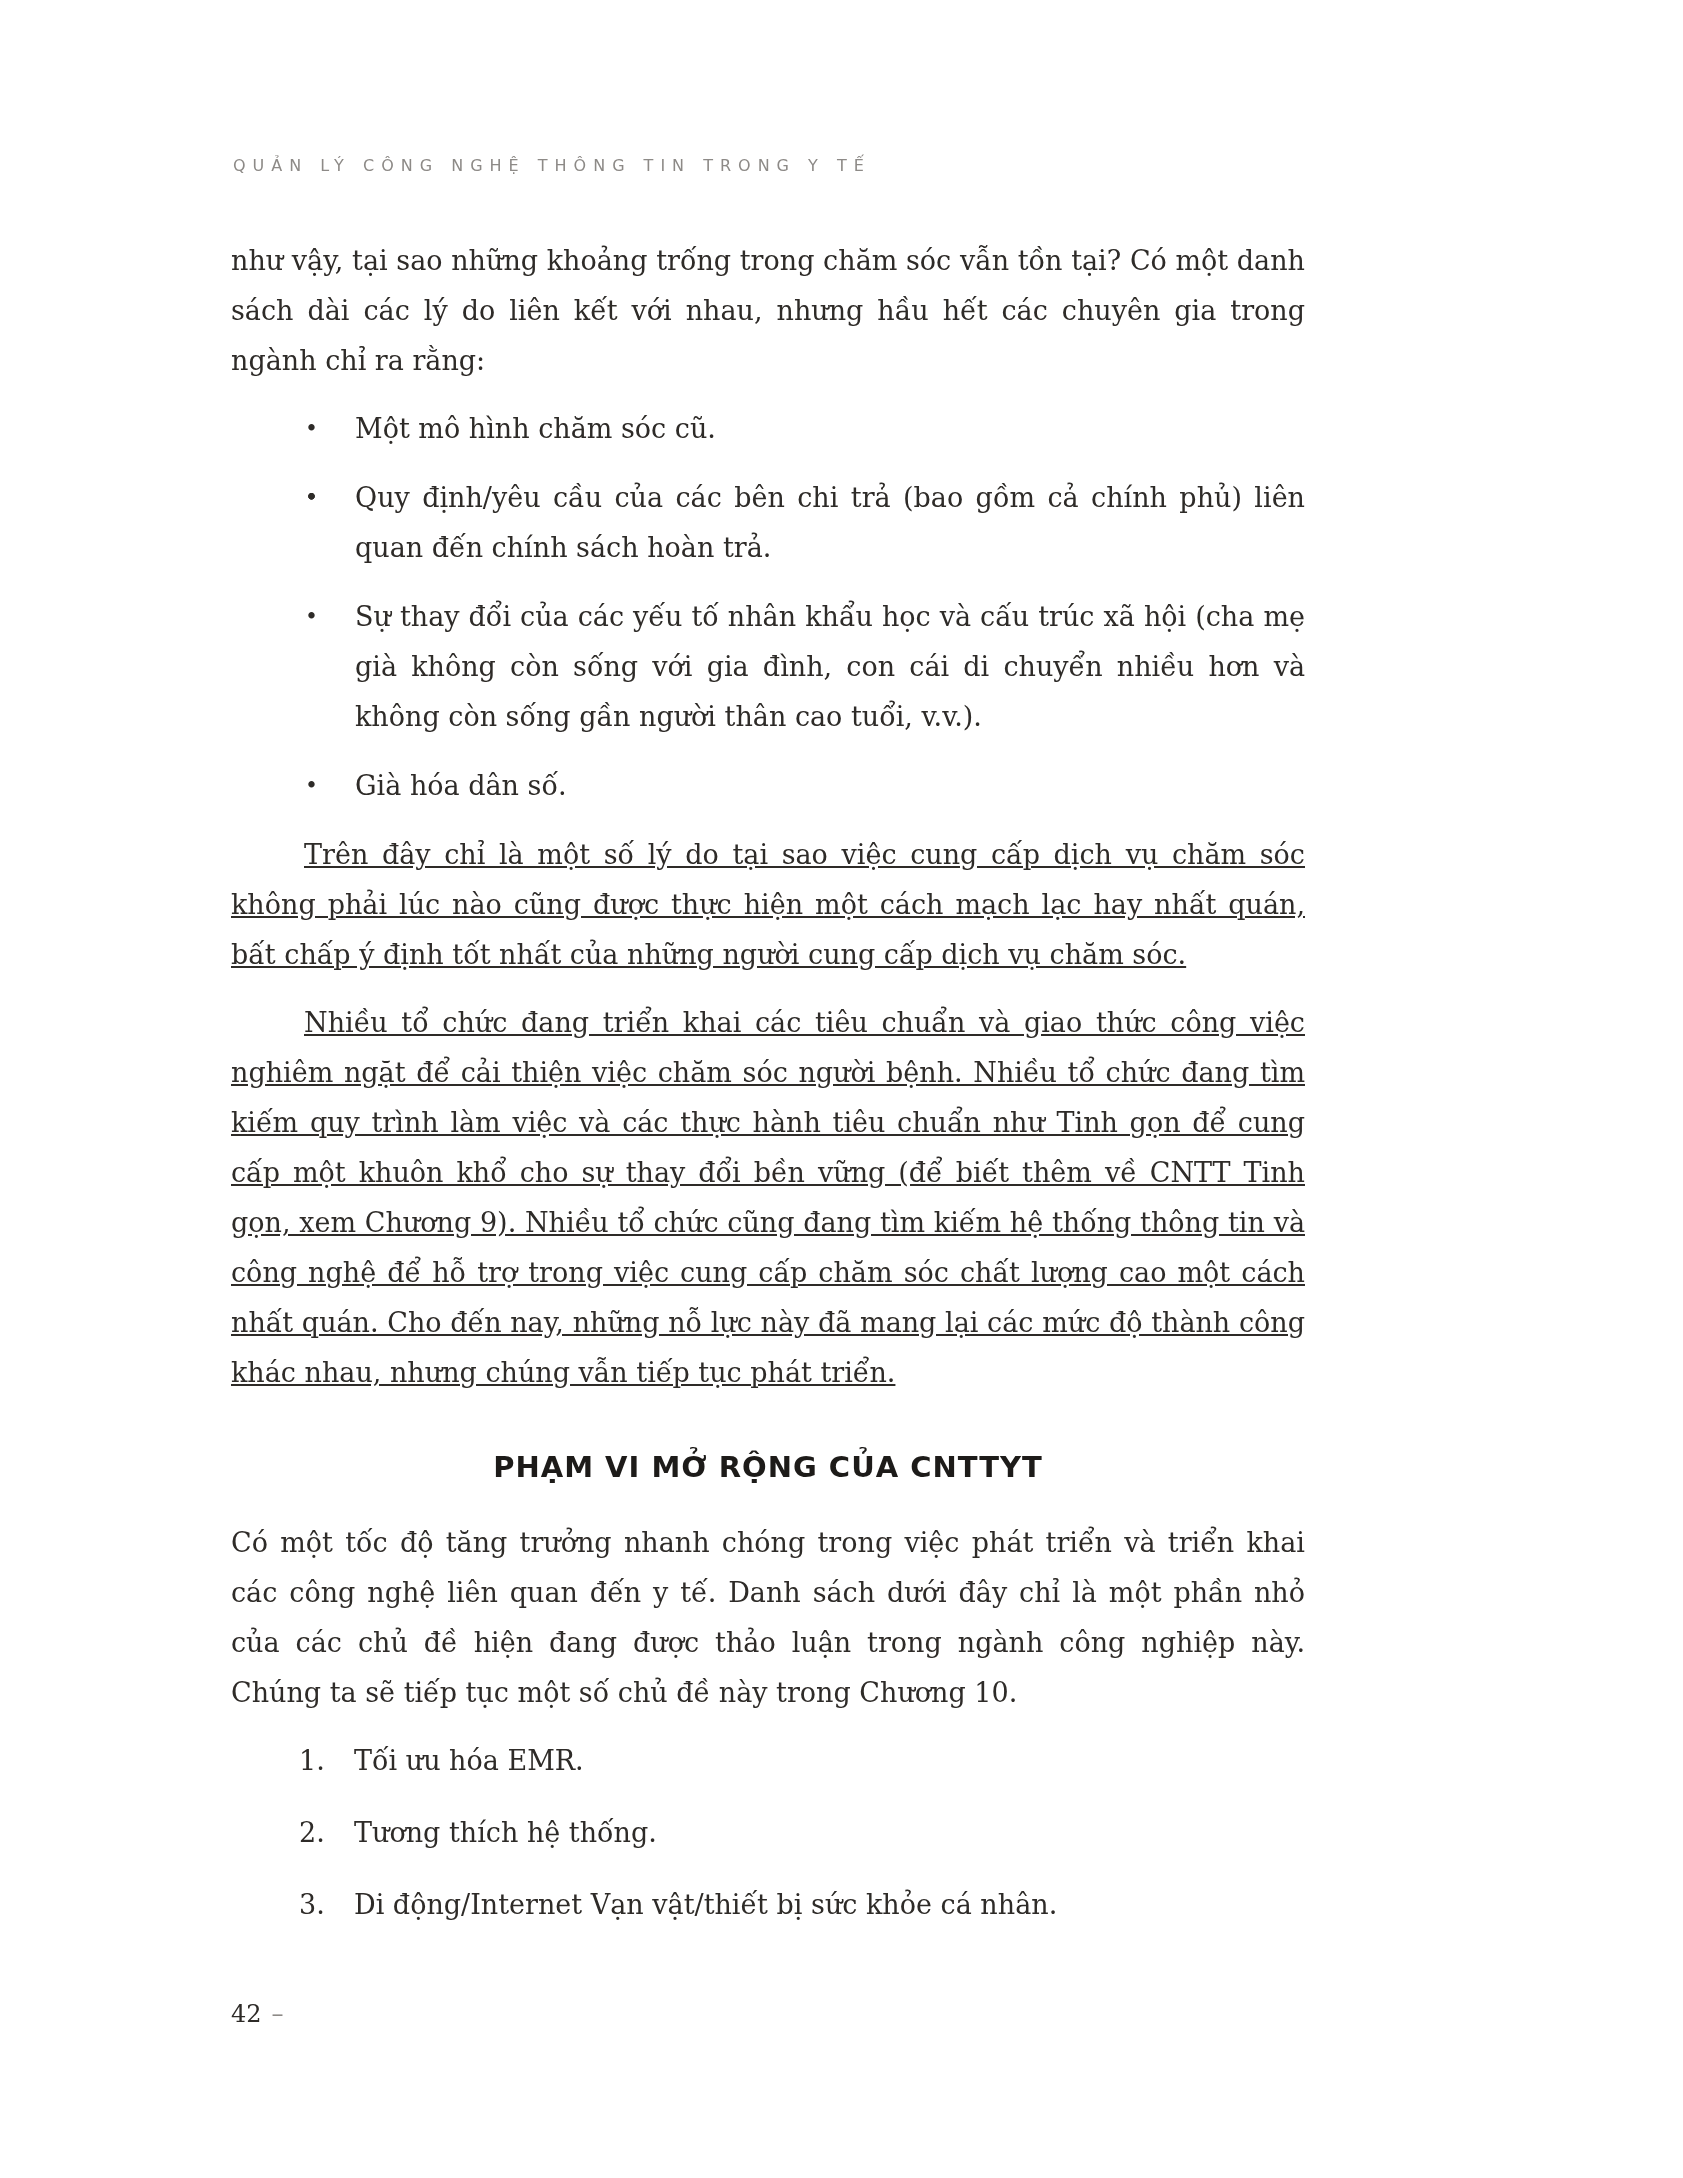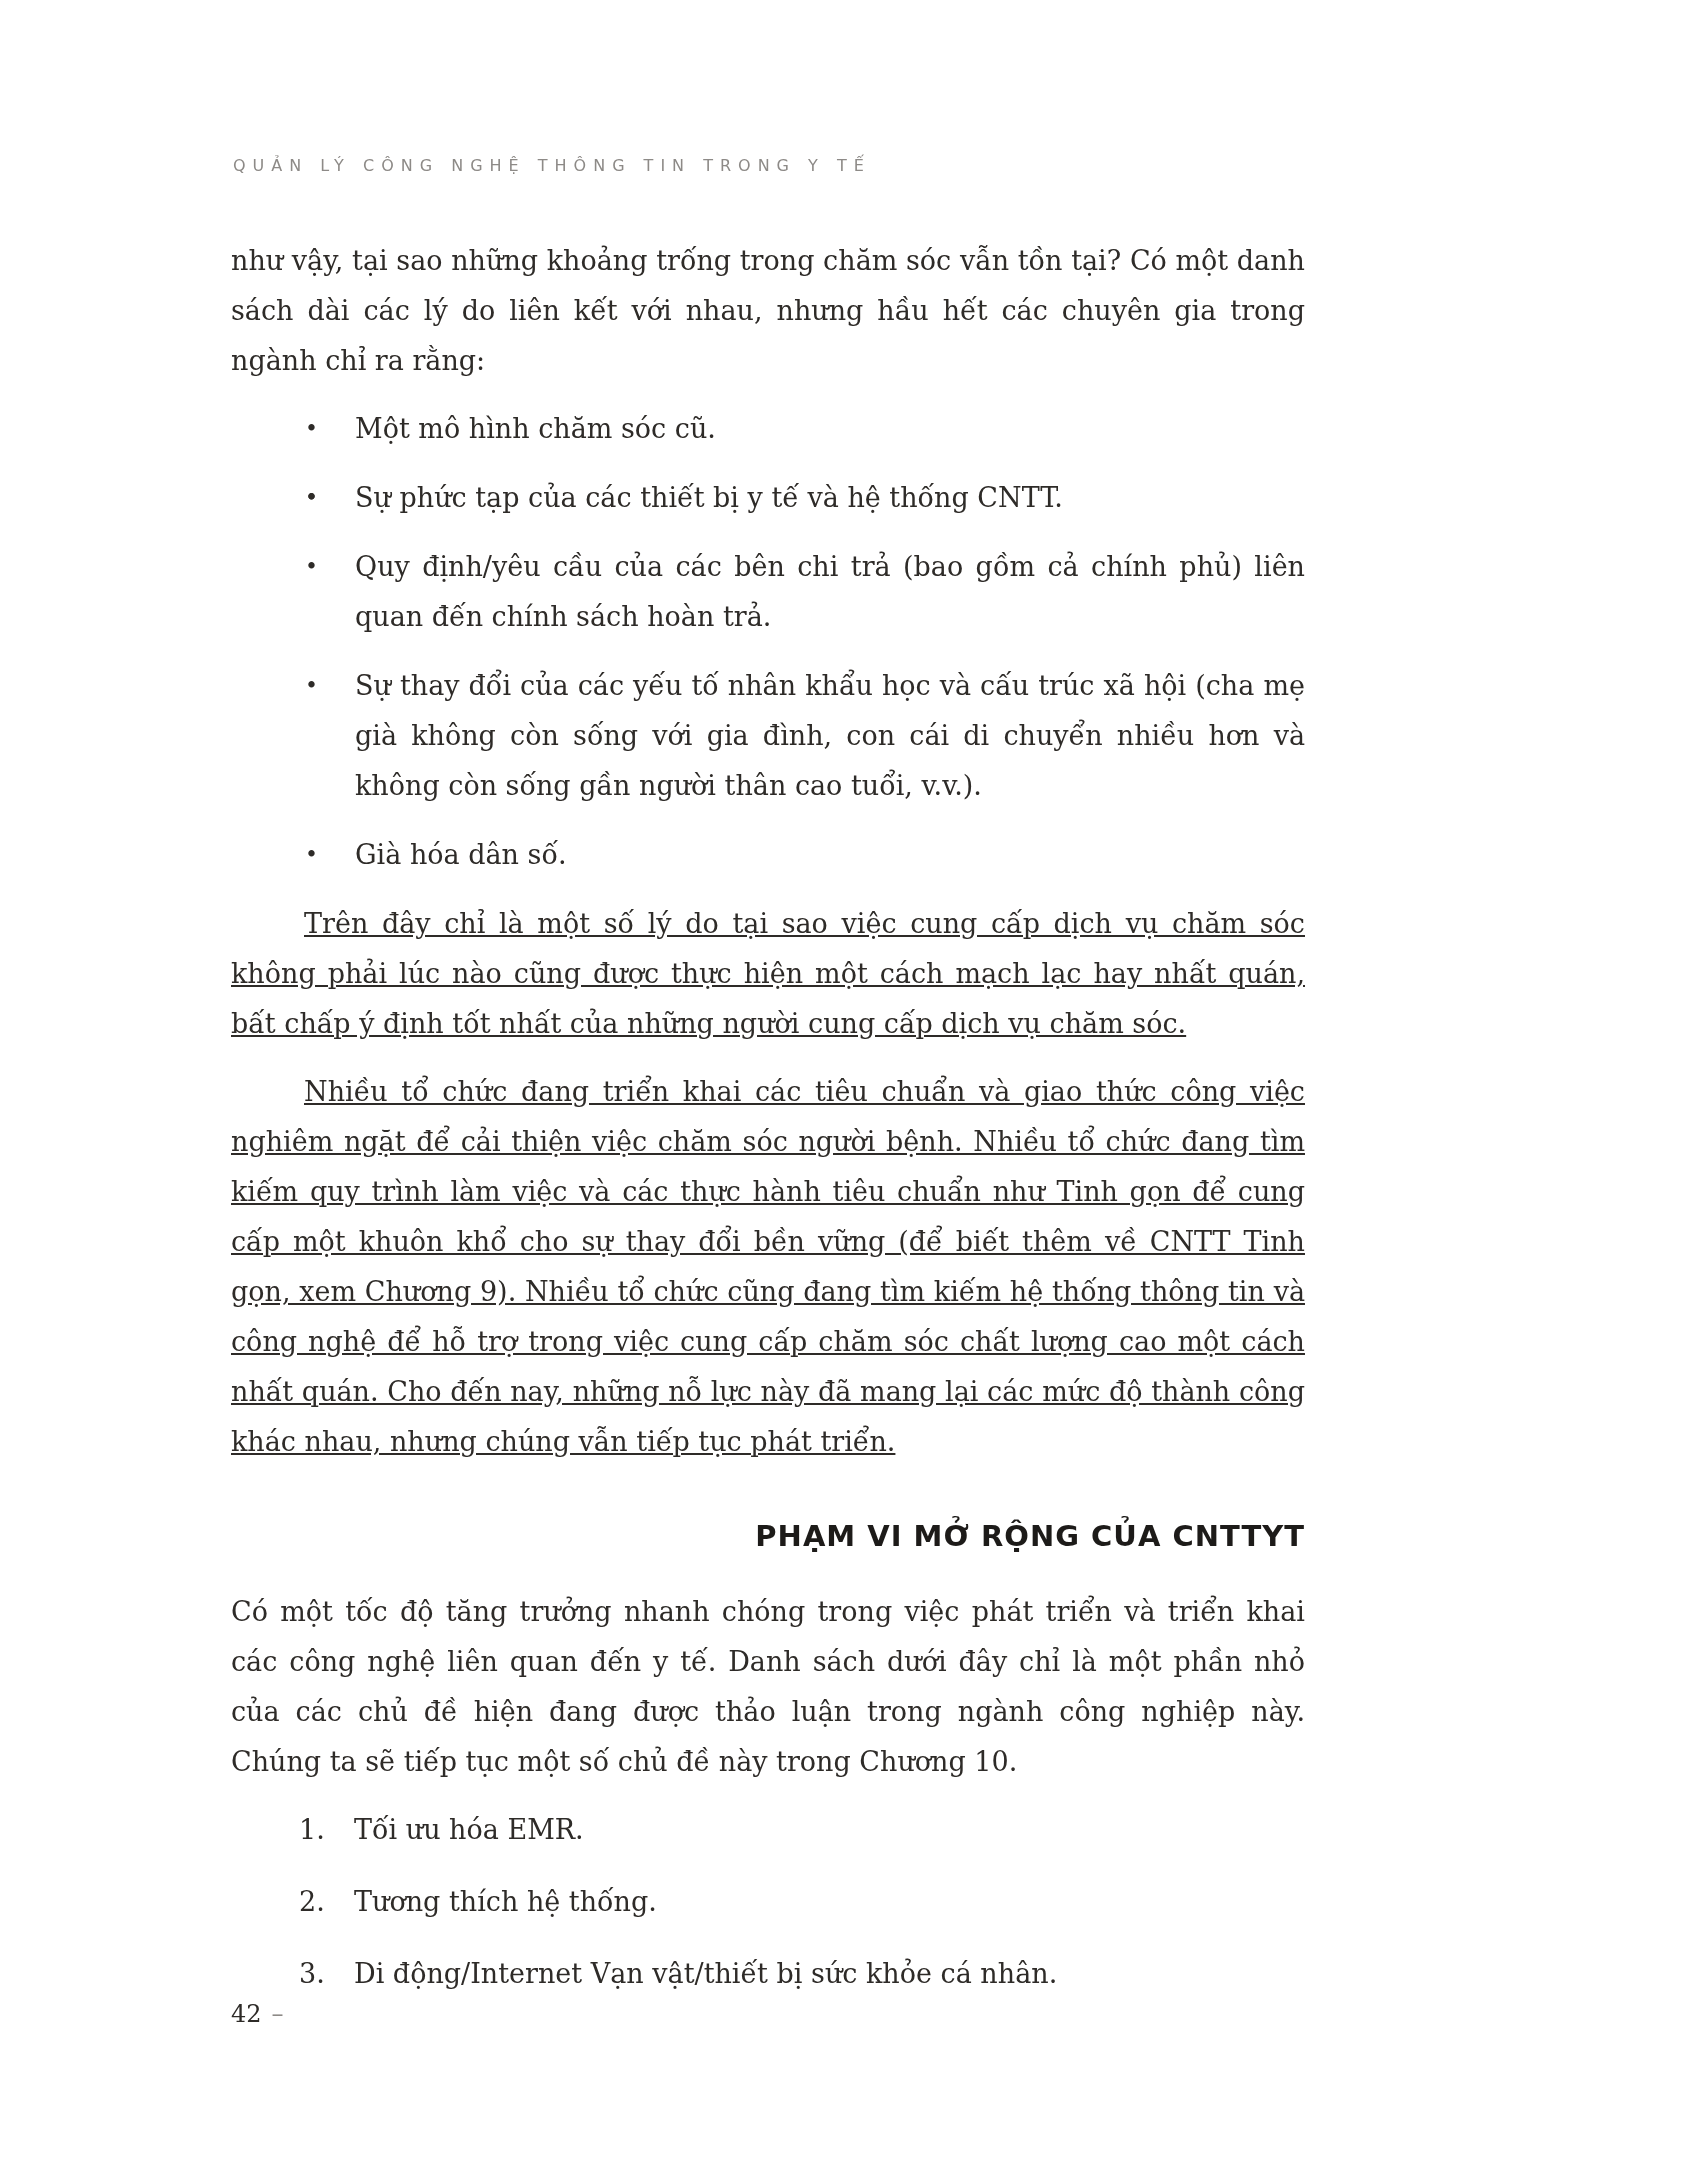--- a/index.html
+++ b/index.html
@@ -61,21 +61,21 @@
     top: 0;
     font-size: 22px;
   }
   .section-heading {
     font-family: "DejaVu Sans", "Liberation Sans", sans-serif;
     font-size: 29px;
     font-weight: 700;
     letter-spacing: 1px;
     color: #1d1b19;
     margin: 44px 0 26px 0;
-    text-align: right;
+    text-align: center;
   }
   ol.numbered-list {
     list-style: none;
     margin: 10px 0 0 68px;
     padding: 0;
   }
   ol.numbered-list > li {
     position: relative;
     padding-left: 55px;
     margin: 0 0 22px 0;
@@ -113,21 +113,20 @@
     <ul class="bullet-list">
       <li>
         <span class="marker">•</span>
         <span>Một mô hình chăm sóc cũ.</span>
       </li>
       <li>
         <span class="marker">•</span>
       </li>
       <li>
         <span class="marker">•</span>
-        <span>Sự phức tạp của các thiết bị y tế và hệ thống CNTT.</span>
       </li>
       <li>
         <span class="marker">•</span>
         <span>Quy định/yêu cầu của các bên chi trả (bao gồm cả chính phủ) liên quan đến chính sách hoàn trả.</span>
       </li>
       <li>
         <span class="marker">•</span>
         <span>Sự thay đổi của các yếu tố nhân khẩu học và cấu trúc xã hội (cha mẹ già không còn sống với gia đình, con cái di chuyển nhiều hơn và không còn sống gần người thân cao tuổi, v.v.).</span>
       </li>
       <li>

